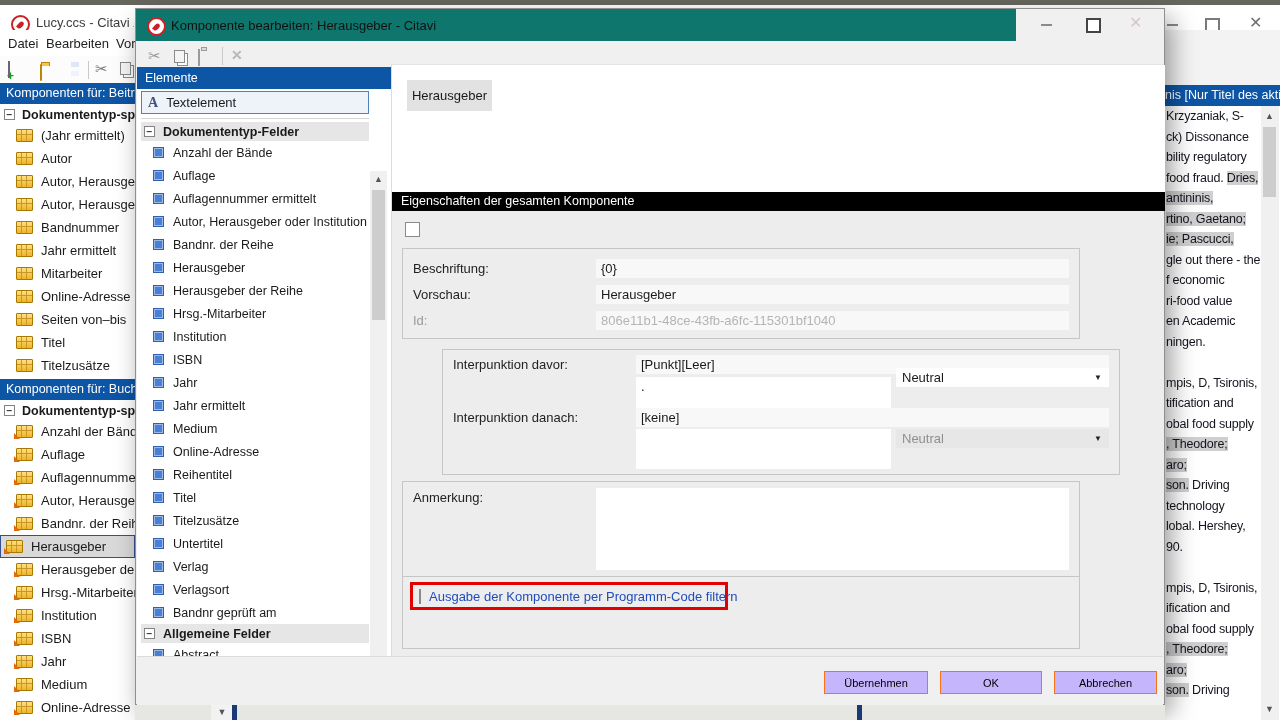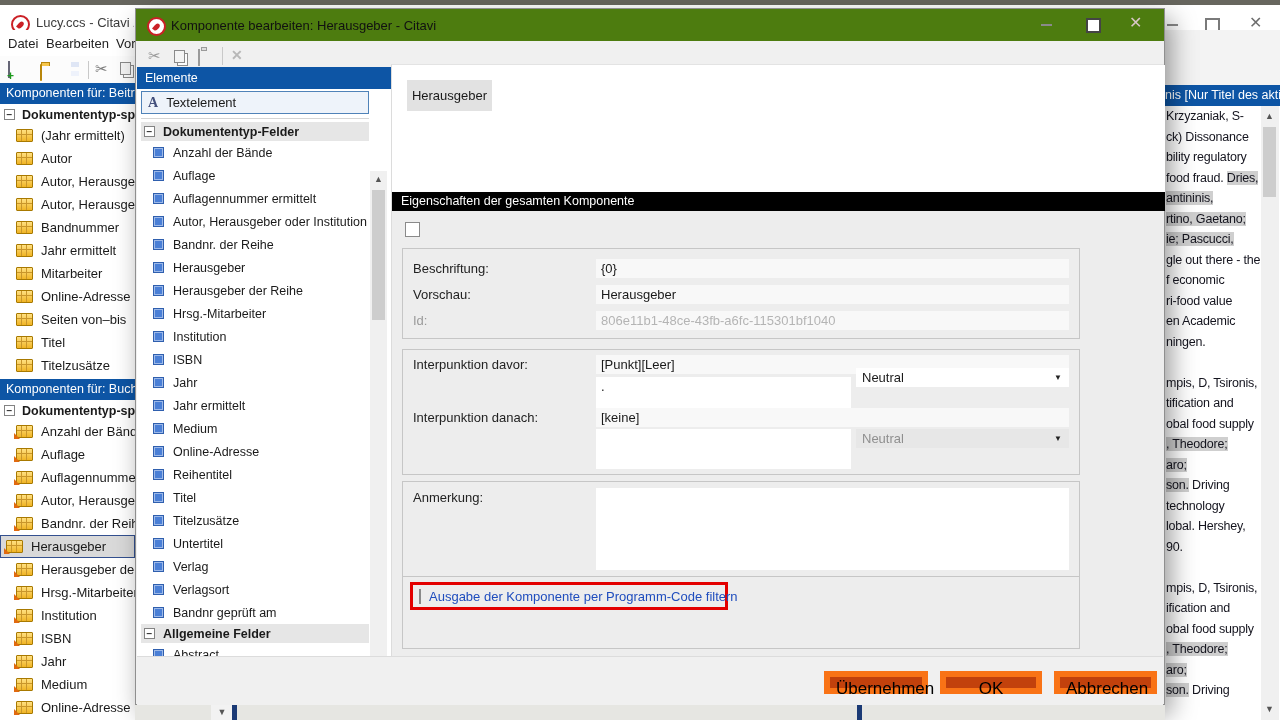--- a/index.html
+++ b/index.html
@@ -80,21 +80,21 @@
      white-space:nowrap;color:#14141e;}
   .ref-line .hl{background:#cfcfcf;}
   .vscroll{position:absolute;background:#f0f0f0;}
   .scroll-arrow{position:absolute;left:0;width:17px;height:17px;background:#f0f0f0;color:#555;
      font-size:9px;line-height:17px;text-align:center;}
   .scroll-thumb{position:absolute;left:2px;width:13px;background:#cdcdcd;}
 
   
   #dialog{left:135px;top:8px;width:1030px;height:697px;background:#f0f0f0;
      border:1px solid #8f8f8f;box-sizing:border-box;box-shadow:6px 10px 24px rgba(0,0,0,.40);}
-  #dlg-titlebar{left:0;top:0;width:1028px;height:32px;background:#4d7c0f;}
+  #dlg-titlebar{left:0;top:0;width:880px;height:32px;background:#0f766e;}
   #dlg-logo{left:11px;top:8px;}
   #dlg-title{left:35px;top:9px;font-size:13px;color:#111;}
   #dlg-min{left:905px;top:15px;}
   #dlg-max{left:950px;top:9px;}
   #dlg-x{left:993px;top:6px;color:#d8c6c6;}
   #dlg-toolbar{left:0;top:32px;width:1028px;height:31px;background:#f0f0f0;}
 
   
   #elem-header{left:1px;top:58px;width:254px;height:22px;background:#0d55a5;color:#fff;
      font-size:12.5px;line-height:22px;padding-left:8px;box-sizing:border-box;}
@@ -119,40 +119,40 @@
   #preview-chip{left:15px;top:15px;width:85px;height:31px;background:#e2e2e2;
      text-align:center;line-height:31px;font-size:13px;}
   #prop-header{left:0;top:127px;width:773px;height:19px;background:#000000;color:#fff;
      font-size:12.5px;line-height:19px;padding-left:9px;box-sizing:border-box;}
   .cb{width:13px;height:13px;background:#fff;border:1px solid #8a8a8a;box-sizing:content-box;}
   #show-only-cb{left:13px;top:157px;}
   #show-only-label{left:34px;top:158px;}
 
   .groupbox{left:10px;width:678px;border:1px solid #c6c6c6;box-sizing:border-box;background:#ededed;}
   #group1{top:183px;height:91px;}
-  #group2{top:284px;height:126px;}
+  #group2{top:284px;height:126px;margin-left:40px;}
   #group3{top:416px;height:168px;}
   .fld-label{position:absolute;left:10px;font-size:13px;color:#222;white-space:nowrap;}
   .fld-label.dim{color:#9a9a9a;}
   .fld-value{position:absolute;left:193px;width:473px;height:19px;background:#f8f8f8;
      font-size:13px;line-height:19px;padding-left:5px;box-sizing:border-box;white-space:nowrap;overflow:hidden;}
   .fld-value.dim{color:#b4b4b4;}
   .txtarea{position:absolute;left:193px;background:#fff;font-size:13px;padding:2px 5px;box-sizing:border-box;}
   .dropdown{position:absolute;left:453px;width:213px;height:19px;background:#fff;font-size:13px;
      line-height:19px;padding-left:6px;box-sizing:border-box;}
   .dropdown .dd-arrow{position:absolute;right:7px;top:0;font-size:8px;color:#222;}
   .dropdown.disabled{background:#e7e7e7;color:#8f8f8f;}
   #g3-divider{position:absolute;left:0;top:94px;width:676px;height:1px;background:#c6c6c6;}
   #red-box{position:absolute;left:7px;top:100px;width:318px;height:28px;border:3px solid #e30000;
      box-sizing:border-box;display:flex;align-items:center;gap:8px;padding-left:6px;}
   #filter-label{color:#1f4dbe;font-size:13px;white-space:nowrap;}
 
   #dlg-bottom{left:1px;top:647px;width:1026px;height:48px;background:#f0f0f0;border-top:1px solid #dcdcdc;}
-  .dlg-btn{position:absolute;top:14px;height:23px;background:#c2410c;border:6px solid #f97316;
-     font-size:17px;text-align:center;line-height:21px;box-sizing:border-box;}
+  .dlg-btn{position:absolute;top:14px;height:23px;background:#c4b5fd;border:1px solid #f97316;
+     font-size:11px;text-align:center;line-height:21px;box-sizing:border-box;}
   #btn-apply{left:687px;width:104px;}
   #btn-ok{left:803px;width:102px;}
   #btn-cancel{left:917px;width:103px;}
 
   
   #below-dlg{left:135px;top:705px;width:1030px;height:15px;background:#e6e6e2;}
   #sb2-scrollpiece{left:76px;top:0;width:22px;height:15px;background:#f2f2f2;color:#555;
      font-size:9px;text-align:center;line-height:14px;}
   .navy-bar{position:absolute;top:0;width:5px;height:15px;background:#1b3a75;}
 </style>

